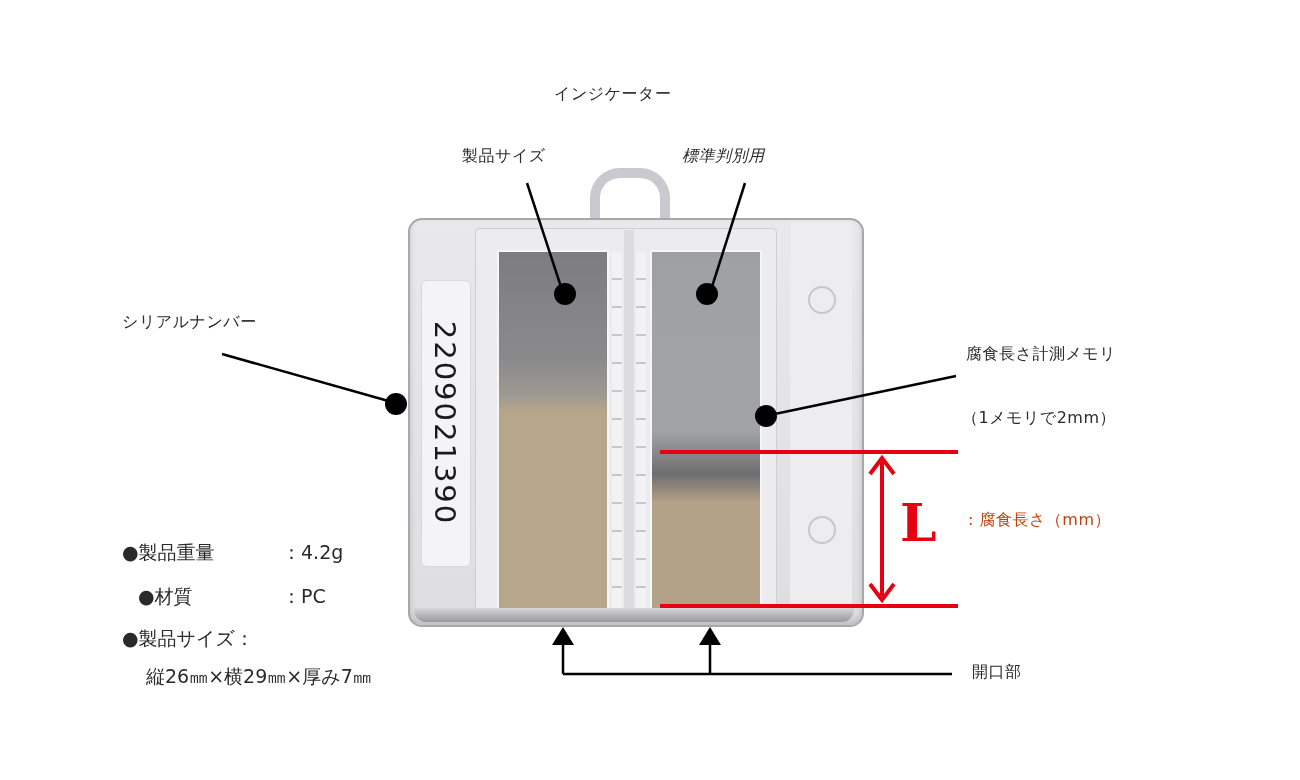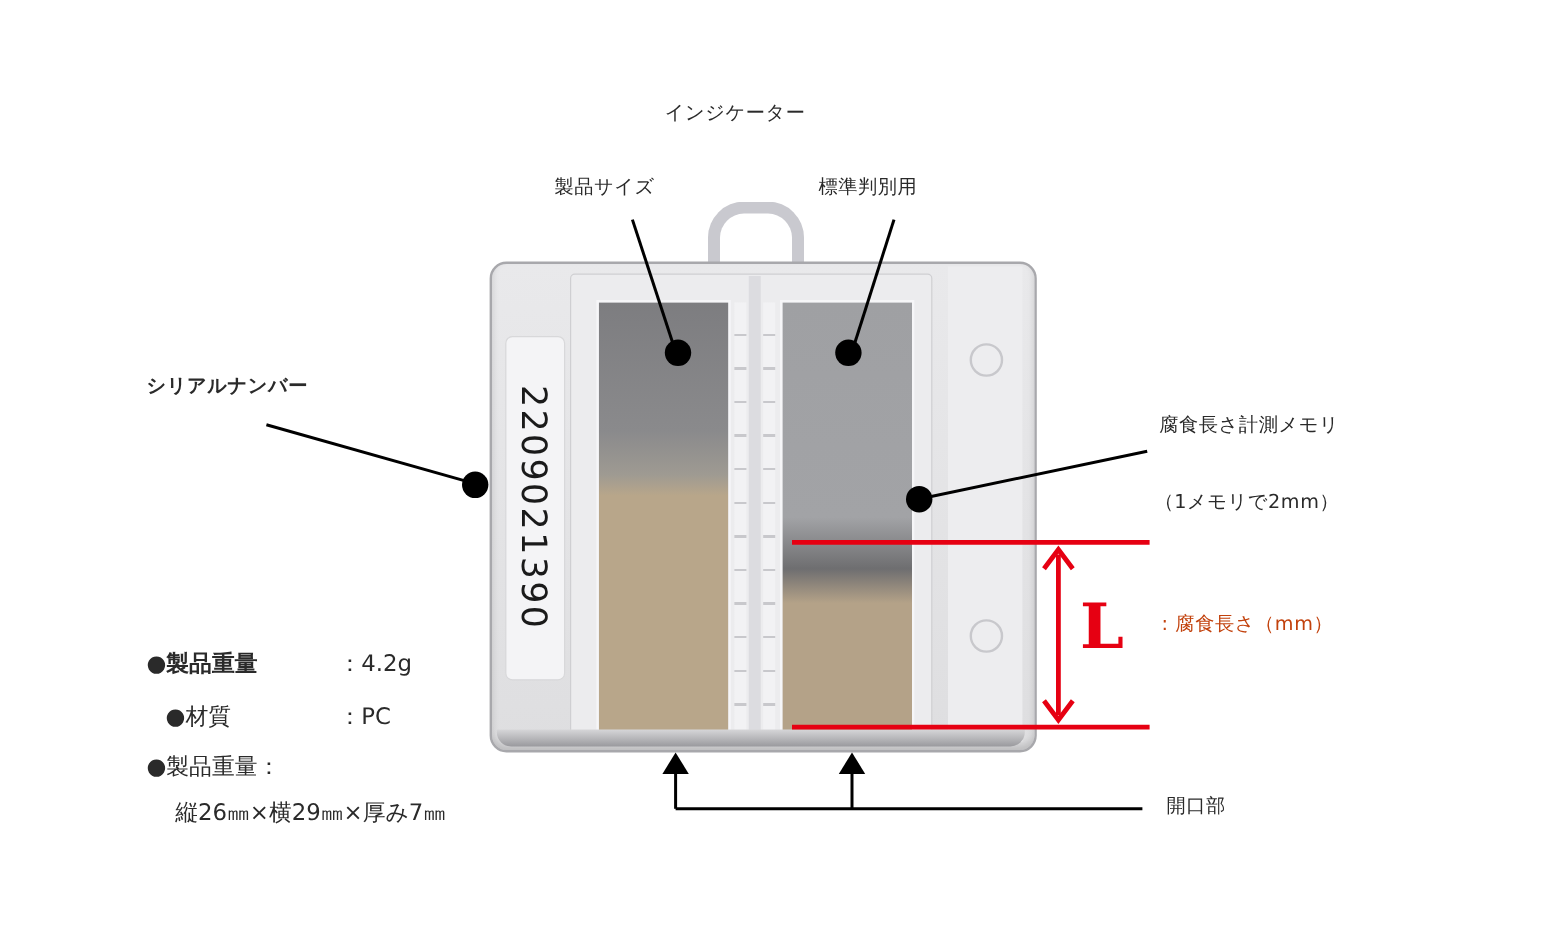--- a/index.html
+++ b/index.html
@@ -35,21 +35,21 @@
   .circle-mark { width: 24px; height: 24px; border-radius: 50%; border: 2px solid #c8c8cc; }
   .bottom-strip { left: 414px; top: 608px; width: 440px; height: 14px;
                   background: linear-gradient(180deg,#d6d6d8,#9a9a9e); border-radius: 0 0 12px 12px; }
   svg.overlay { position: absolute; left: 0; top: 0; }
 </style>
 </head>
 <body>
 
 <div class="abs label" style="left:554px; top:84px;">インジケーター</div>
 <div class="abs label" style="left:462px; top:146px;">製品サイズ</div>
-<div class="abs label" style="left:682px; top:146px;">標準判別用</div>
+<div class="abs label" style="left:682px; top:146px;font-style:italic;">標準判別用</div>
 
 <div class="abs hook"></div>
 <div class="abs device"></div>
 <div class="abs serial-label"></div>
 <div class="abs serial-text">
     <span style="font-size:29px;">2209021390</span>
   </div>
 <div class="abs window-frame"></div>
 <div class="abs slot slot-left"></div>
 <div class="abs slot slot-right"></div>
@@ -81,27 +81,27 @@
   <polyline points="870,474 882,458 894,474" fill="none" stroke="#e60012" stroke-width="4"></polyline>
   <polyline points="870,584 882,600 894,584" fill="none" stroke="#e60012" stroke-width="4"></polyline>
 
   <line x1="563" y1="674" x2="952" y2="674" stroke="#000" stroke-width="2.5"></line>
   <line x1="563" y1="674" x2="563" y2="640" stroke="#000" stroke-width="2.5"></line>
   <line x1="710" y1="674" x2="710" y2="640" stroke="#000" stroke-width="2.5"></line>
   <polygon points="552,645 563,627 574,645" fill="#000"></polygon>
   <polygon points="699,645 710,627 721,645" fill="#000"></polygon>
 </svg>
 
-<div class="abs label" style="left:122px; top:312px;font-weight:bold;">シリアルナンバー</div>
+<div class="abs label" style="left:122px; top:312px;">シリアルナンバー</div>
 <div class="abs label" style="left:966px; top:344px;">腐食長さ計測メモリ</div>
 <div class="abs label" style="left:962px; top:408px;">（1メモリで2mm）</div>
 
 <div class="abs red" style="left:900px; top:492px; font-family:'DejaVu Serif','Liberation Serif',serif; font-size:52px; font-weight:bold;">L</div>
 <div class="abs label red" style="left:968px; top:510px; color:#c2410c;">: 腐食長さ（mm）</div>
 
 <div class="abs label" style="left:972px; top:662px;">開口部</div>
 
-<div class="abs spec" style="left:122px; top:540px;font-weight:bold;">●製品重量</div>
+<div class="abs spec" style="left:122px; top:540px;">●製品重量</div>
 <div class="abs spec" style="left:282px; top:540px;text-align:right;">：4.2g</div>
 <div class="abs spec" style="left:138px; top:584px;">●材質</div>
 <div class="abs spec" style="left:282px; top:584px;">：PC</div>
-<div class="abs spec" style="left:122px; top:626px;">●製品重量：</div>
+<div class="abs spec" style="left:122px; top:626px;">●製品サイズ：</div>
 <div class="abs spec" style="left:146px; top:664px;">縦26㎜×横29㎜×厚み7㎜</div>
 
 </body></html>

